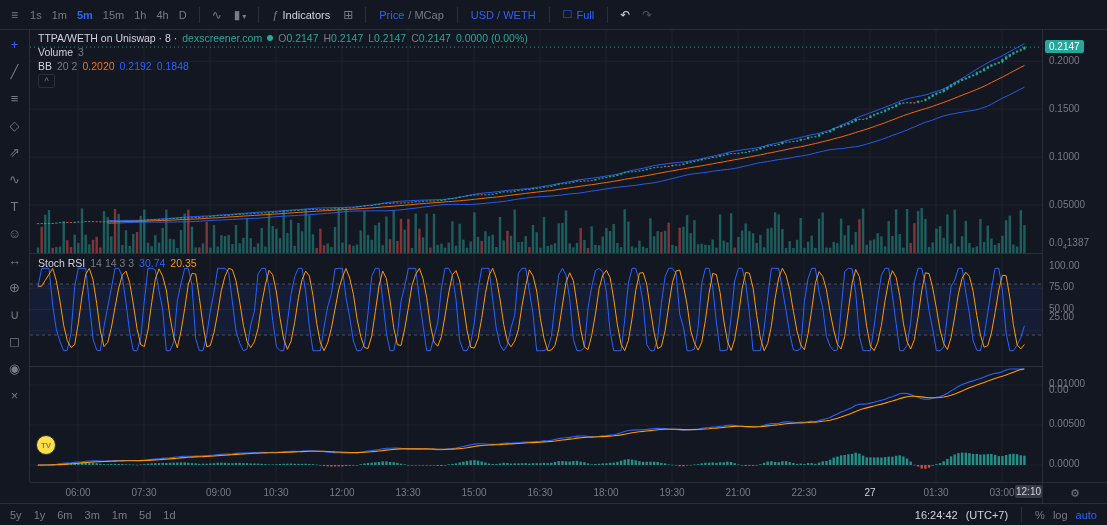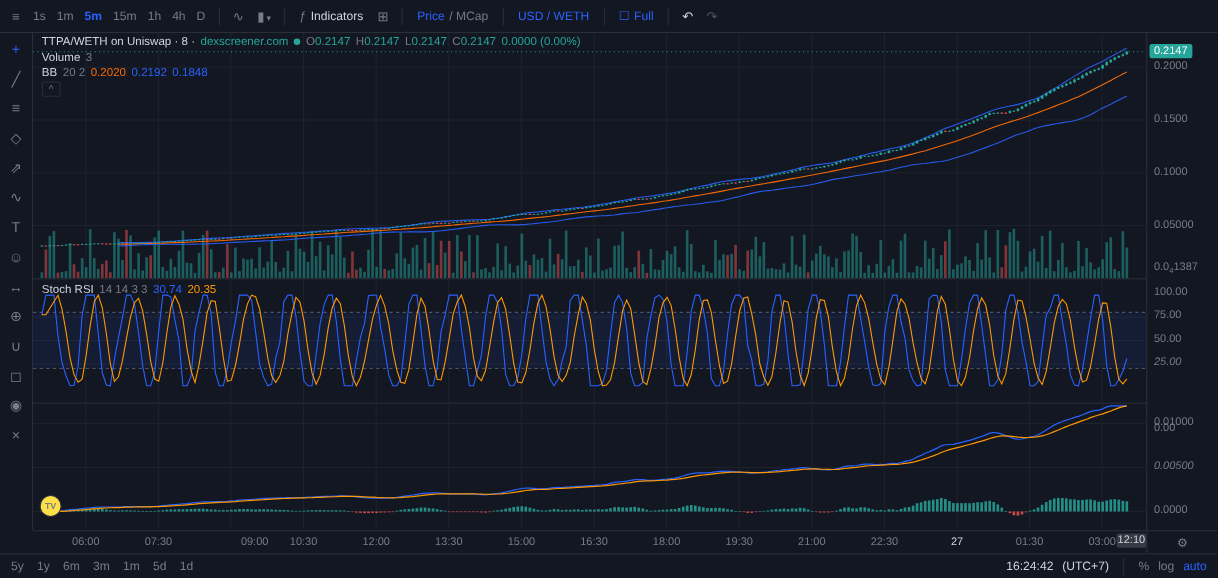--- a/index.html
+++ b/index.html
@@ -36,21 +36,21 @@
   #panel-stoch{top:223px;height:113px;border-top:1px solid var(--border)}
   #panel-macd{top:336px;height:116px;border-top:1px solid var(--border)}
 
   .legend{position:absolute;left:8px;display:flex;gap:5px;font-size:10.5px;z-index:3;white-space:nowrap;align-items:center}
   .lg-white{color:var(--text)} .lg-mut{color:var(--muted)} .lg-up{color:var(--up)}
   .lg-blue{color:var(--blue)} .lg-orange{color:var(--orange)} .lg-down{color:var(--down)}
   .lg-basis{color:var(--basis)} .lg-src{color:var(--up)}
   .dot{width:6px;height:6px;border-radius:50%;background:var(--up);display:inline-block}
   .collapse-box{position:absolute;left:8px;top:44px;width:17px;height:14px;border:1px solid var(--border);
     border-radius:2px;color:var(--muted);font-size:9px;text-align:center;line-height:12px;z-index:3;cursor:pointer}
-  .tv-logo{position:absolute;left:6px;top:420px;width:20px;height:20px;border-radius:50%;background:#fde047;
+  .tv-logo{position:absolute;left:6px;top:405px;width:20px;height:20px;border-radius:50%;background:#fde047;
     border:1px solid var(--border);color:var(--muted);font-size:8px;font-weight:bold;display:flex;
     align-items:center;justify-content:center;z-index:3}
 
   
   .axis-right{position:absolute;left:1042px;top:30px;width:65px;height:452px;border-left:1px solid var(--border);
     background:var(--bg);z-index:4;cursor:ns-resize}
   .axis-label{position:absolute;left:6px;color:var(--muted);font-size:10px}
   .axis-label sub{font-size:7px}
   .price-badge{position:absolute;left:2px;background:var(--up);color:#ffffff;padding:1px 4px;border-radius:2px;
     font-size:10px;z-index:2}
@@ -1329,31 +1329,31 @@
   <div class="axis-right" id="axis-right">
       <div class="price-badge" style="top: 10px;">0.2147</div>
       <div class="axis-label" style="top: 25px;">0.2000</div>
       <div class="axis-label" style="top: 73px;">0.1500</div>
       <div class="axis-label" style="top: 121px;">0.1000</div>
       <div class="axis-label" style="top: 169px;">0.05000</div>
       <div class="axis-label" style="top: 207px;"><span>0.0</span><sub>4</sub><span>1387</span></div>
       <div class="axis-label" style="top: 230px;">100.00</div>
       <div class="axis-label" style="top: 251px; text-align: center;">75.00</div>
       <div class="axis-label" style="top: 273px;">50.00</div>
-      <div class="axis-label" style="top: 294px; font-style: italic;">25.00</div>
+      <div class="axis-label" style="top: 281px;">25.00</div>
       <div class="axis-label" style="top: 315px; margin-top: 39px;">0.00</div>
       <div class="axis-label" style="top: 348px;">0.01000</div>
-      <div class="axis-label" style="top: 388px; font-style: italic;">0.00500</div>
+      <div class="axis-label" style="top: 388px;">0.00500</div>
       <div class="axis-label" style="top: 428px;">0.0000</div>
     </div>
 
   <div class="time-axis" id="time-axis">
       <span class="t-label" style="left: 48px;">06:00</span>
       <span class="t-label" style="left: 114px; text-align: right;">07:30</span>
-      <span class="t-label" style="left: 192px; padding-left: 19px;">09:00</span>
+      <span class="t-label" style="left: 179px; padding-left: 19px;">09:00</span>
       <span class="t-label" style="left: 246px;">10:30</span>
       <span class="t-label" style="left: 312px;">12:00</span>
       <span class="t-label" style="left: 378px;">13:30</span>
       <span class="t-label" style="left: 444px;">15:00</span>
       <span class="t-label" style="left: 510px;">16:30</span>
       <span class="t-label" style="left: 576px;">18:00</span>
       <span class="t-label" style="left: 642px;">19:30</span>
       <span class="t-label" style="left: 708px;">21:00</span>
       <span class="t-label" style="left: 774px;">22:30</span>
       <span class="t-label bright" style="left: 840px;">27</span>

